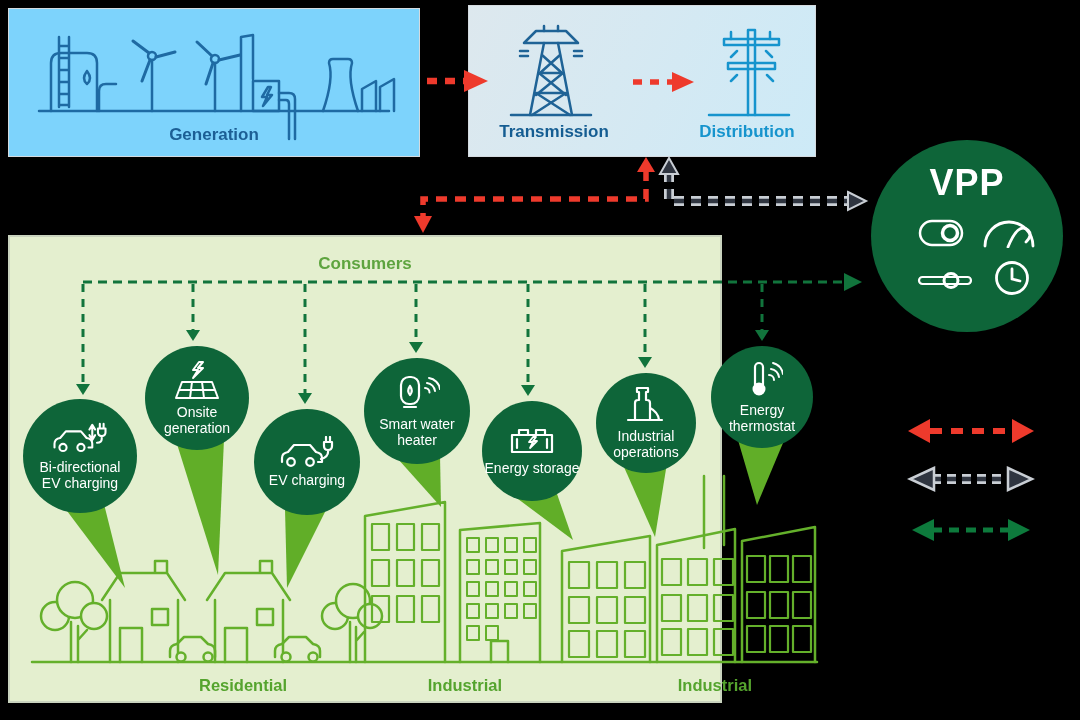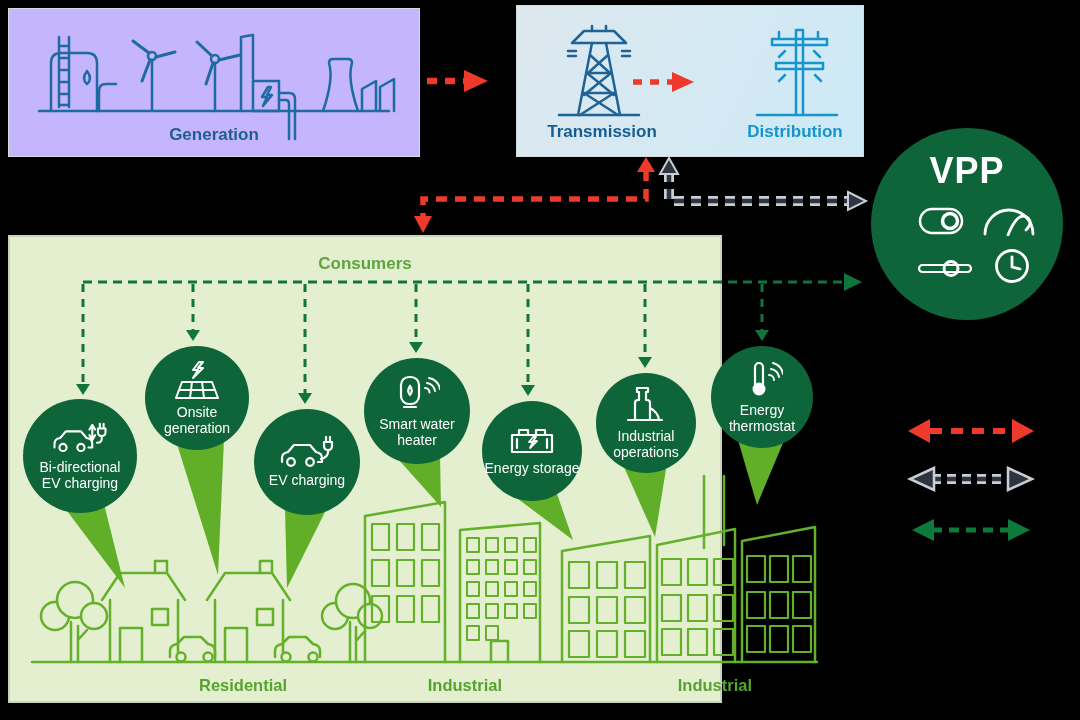--- a/index.html
+++ b/index.html
@@ -2,31 +2,31 @@
 <html><head>
 <meta charset="utf-8">
 <style>
   html,body{margin:0;padding:0;background:#000;}
   .stage{position:relative;width:1080px;height:720px;background:#000;overflow:hidden;
          font-family:"Liberation Sans",sans-serif;}
   .stage *{box-sizing:border-box;}
 
   
   .gen-box{position:absolute;left:8px;top:8px;width:412px;height:149px;
-           background:#c4b5fd;border:1px solid #d4dadf;z-index:1;}
-  .trans-box{position:absolute;left:516px;top:5px;width:348px;height:152px;
+           background:#7dd3fc;border:1px solid #d4dadf;z-index:1;}
+  .trans-box{position:absolute;left:468px;top:5px;width:348px;height:152px;
              background:linear-gradient(115deg,#dde8ee 0%,#cdeaf7 100%);
              border:1px solid #d4dadf;z-index:1;}
   .box-label{position:absolute;font-weight:bold;font-size:17px;text-align:center;}
   .gen-label{left:0;right:0;bottom:11px;color:#1c5f95;}
   .trans-label{left:0;width:170px;bottom:14px;color:#155d92;}
   .dist-label{left:208px;width:140px;bottom:14px;color:#1694cd;}
 
   
-  .vpp{position:absolute;left:871px;top:128px;width:192px;height:192px;border-radius:50%;
+  .vpp{position:absolute;left:871px;top:140px;width:192px;height:192px;border-radius:50%;
        background:#0e6539;z-index:1;}
   .vpp-title{position:absolute;top:22px;left:0;right:0;text-align:center;
              color:#fff;font-size:36px;font-weight:bold;letter-spacing:1px;}
   .vpp svg{position:absolute;}
 
   
   .consumers{position:absolute;left:8px;top:235px;width:714px;height:468px;
              background:#e4efcf;border:2px solid #c9d3be;z-index:1;}
   .consumers-label{position:absolute;top:17px;left:0;right:0;text-align:center;
                    color:#5ea43f;font-size:17px;font-weight:bold;}

